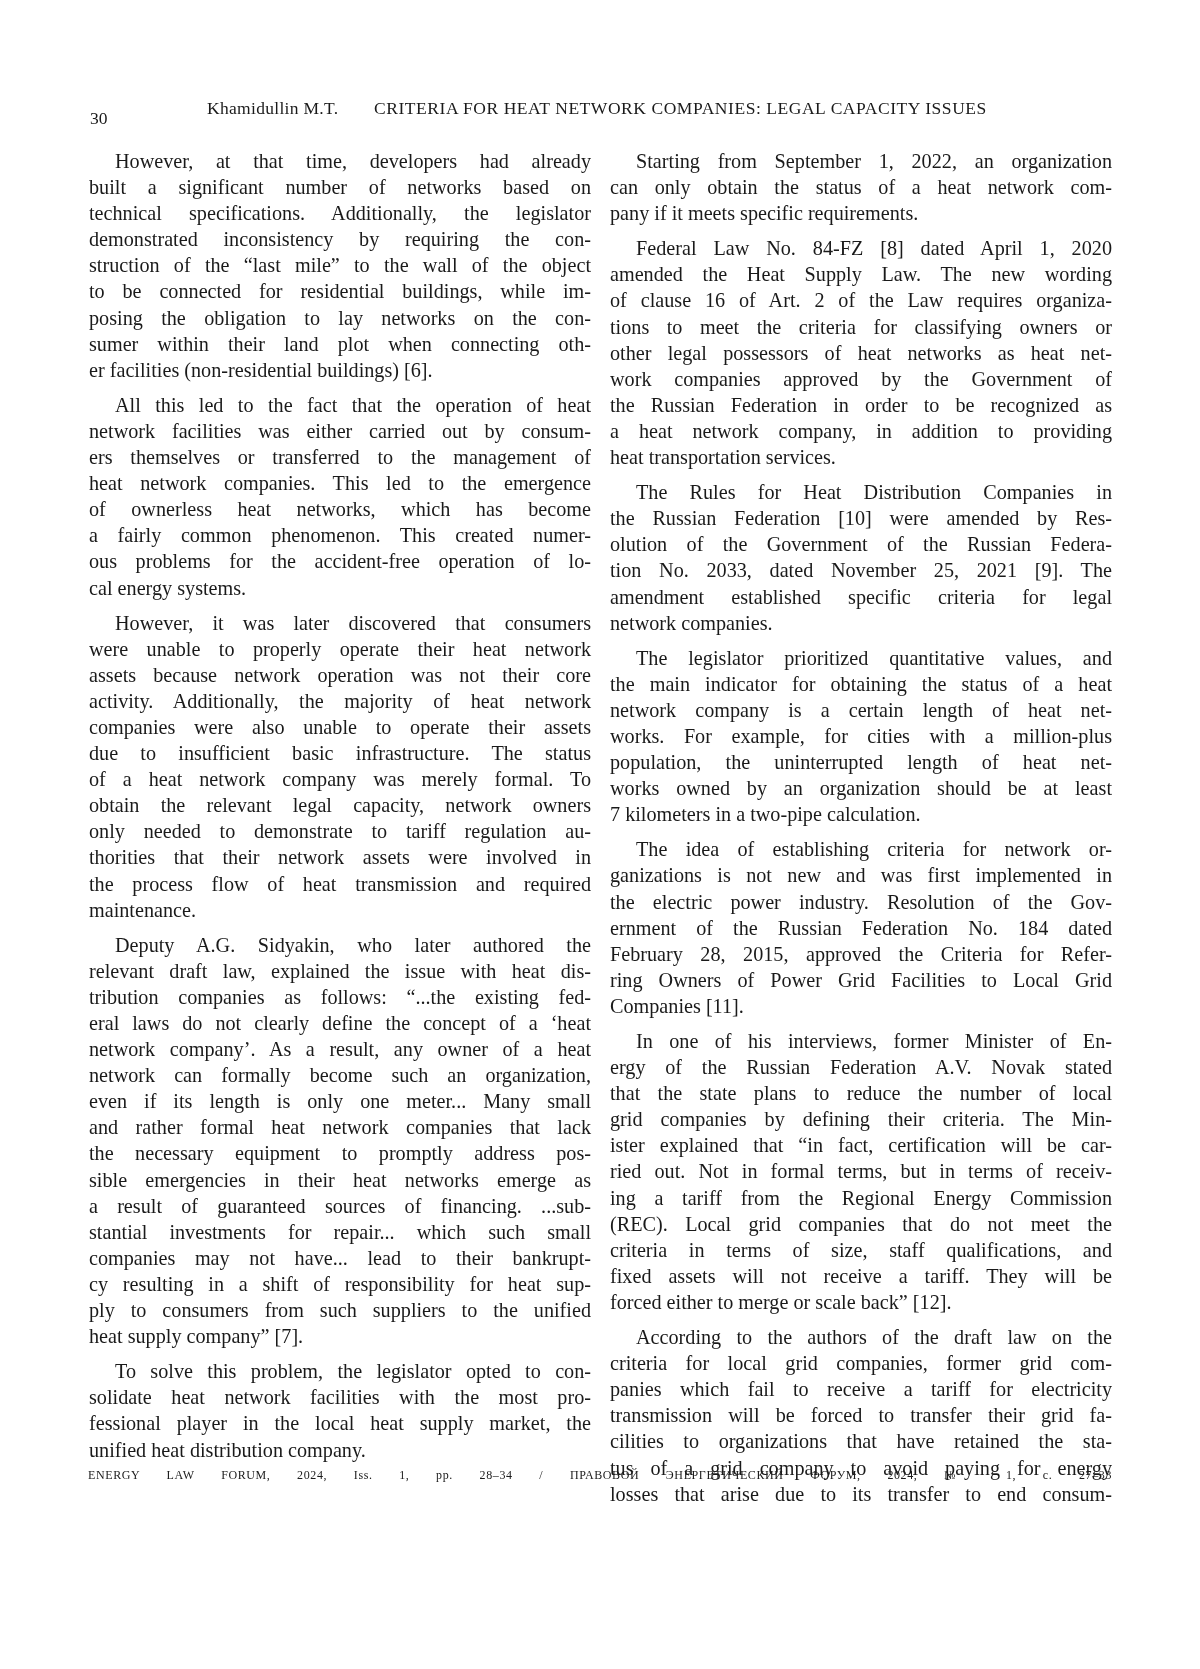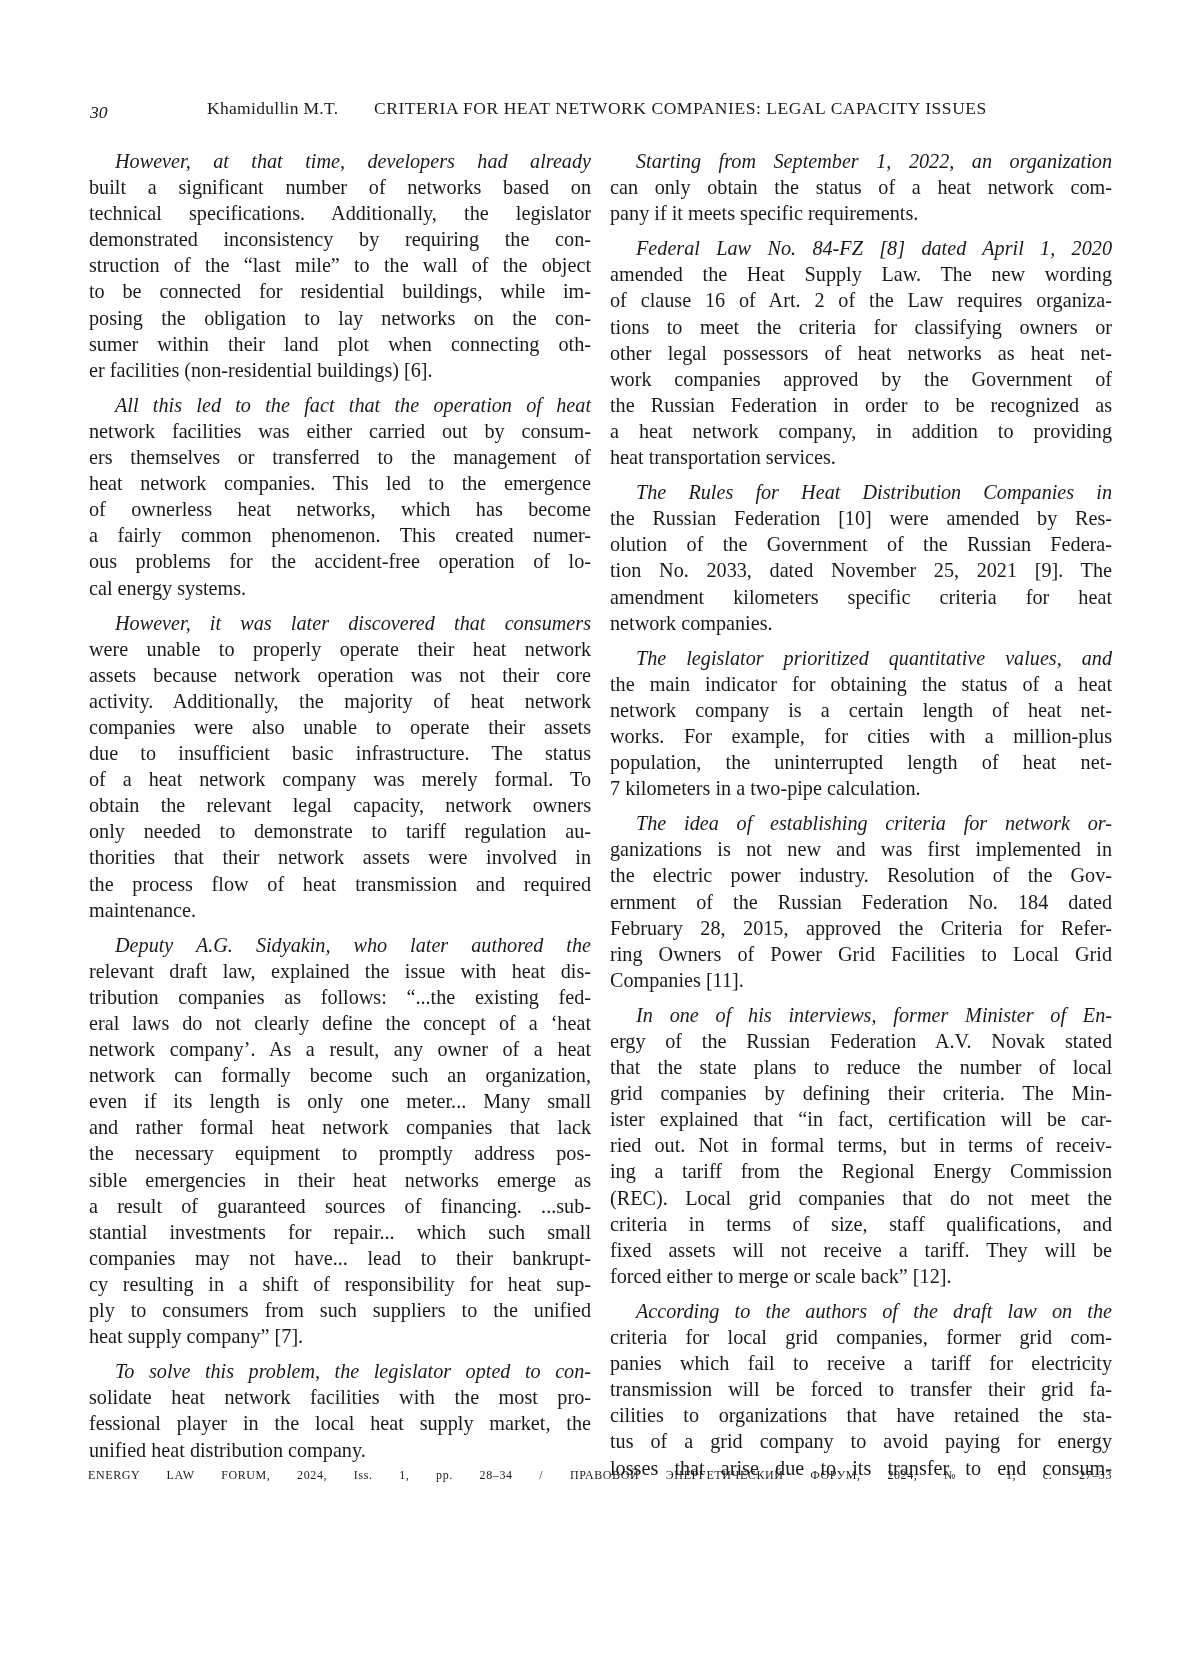--- a/index.html
+++ b/index.html
@@ -1,28 +1,28 @@
 <!DOCTYPE html>
 <html><head>
 <meta charset="utf-8">
 <style>
   html, body { margin: 0; padding: 0; background: #ffffff; }
   body { width: 1200px; height: 1669px; position: relative; overflow: hidden; color: #1a1a1a; }
   .hdr { position: absolute; top: 98px; left: 90px; width: 1020px; height: 24px;
          font-family: "Liberation Serif", serif; font-size: 17.5px; white-space: nowrap; }
-  .hdr .pnum { position: absolute; left: 0; top: 4px; font-style: italic; }
+  .hdr .pnum { position: absolute; left: 0; top: 10px; }
   .hdr .author { position: absolute; left: 117px; top: 0; letter-spacing: 0.3px; }
   .hdr .title { position: absolute; left: 284px; top: 0; letter-spacing: 0.55px; }
   .col { position: absolute; top: 148px; width: 502px;
          font-family: "Liberation Serif", serif; font-size: 20.2px; line-height: 26.1px; }
   .col.left { left: 89px; }
   .col.right { left: 610px; }
   .para { margin: 0 0 9px 0; }
   .line { display: block; white-space: nowrap; text-align: justify; text-align-last: justify; height: 26.1px; }
-  .line.first { text-indent: 26px; font-style: italic; }
+  .line.first { text-indent: 26px; }
   .line.last { text-align-last: left; }
   .ftr { position: absolute; top: 1468px; left: 88px; width: 1024px;
          font-family: "Liberation Serif", serif; font-size: 12px; white-space: nowrap;
          text-align: justify; text-align-last: justify; letter-spacing: 0.6px; }
 </style>
 </head>
 <body>
 
 <div class="hdr">
   <span class="pnum">30</span>
@@ -106,29 +106,30 @@
       <span class="line">work companies approved by the Government of</span>
       <span class="line">the Russian Federation in order to be recognized as</span>
       <span class="line">a heat network company, in addition to providing</span>
       <span class="line last">heat transportation services.</span>
     </div>
     <div class="para">
       <span class="line first">The Rules for Heat Distribution Companies in</span>
       <span class="line">the Russian Federation [10] were amended by Res-</span>
       <span class="line">olution of the Government of the Russian Federa-</span>
       <span class="line">tion No. 2033, dated November 25, 2021 [9]. The</span>
-      <span class="line">amendment kilometers specific criteria for heat</span>
+      <span class="line">amendment established specific criteria for legal</span>
       <span class="line last">network companies.</span>
     </div>
     <div class="para">
       <span class="line first">The legislator prioritized quantitative values, and</span>
       <span class="line">the main indicator for obtaining the status of a heat</span>
       <span class="line">network company is a certain length of heat net-</span>
       <span class="line">works. For example, for cities with a million-plus</span>
       <span class="line">population, the uninterrupted length of heat net-</span>
+      <span class="line">works owned by an organization should be at least</span>
       <span class="line last">7 kilometers in a two-pipe calculation.</span>
     </div>
     <div class="para">
       <span class="line first">The idea of establishing criteria for network or-</span>
       <span class="line">ganizations is not new and was first implemented in</span>
       <span class="line">the electric power industry. Resolution of the Gov-</span>
       <span class="line">ernment of the Russian Federation No. 184 dated</span>
       <span class="line">February 28, 2015, approved the Criteria for Refer-</span>
       <span class="line">ring Owners of Power Grid Facilities to Local Grid</span>
       <span class="line last">Companies [11].</span>

